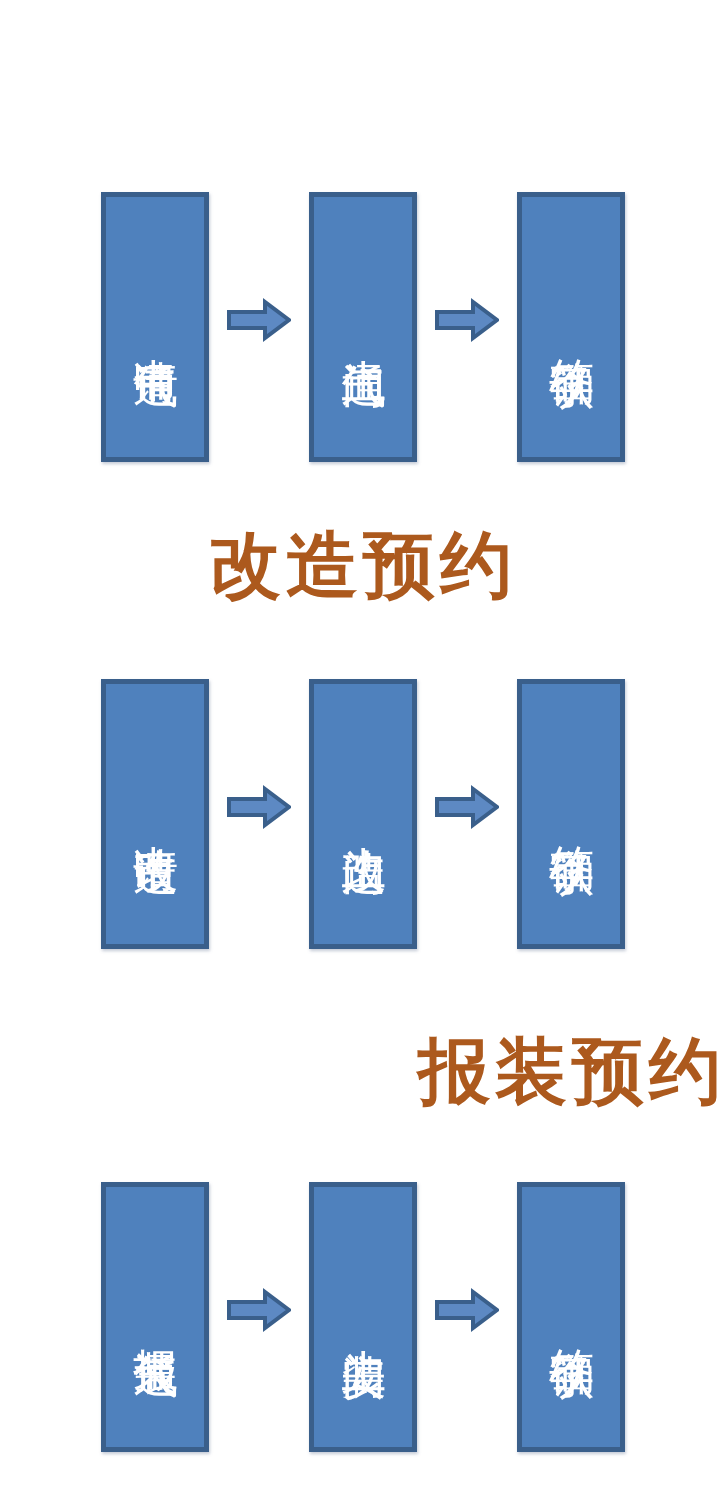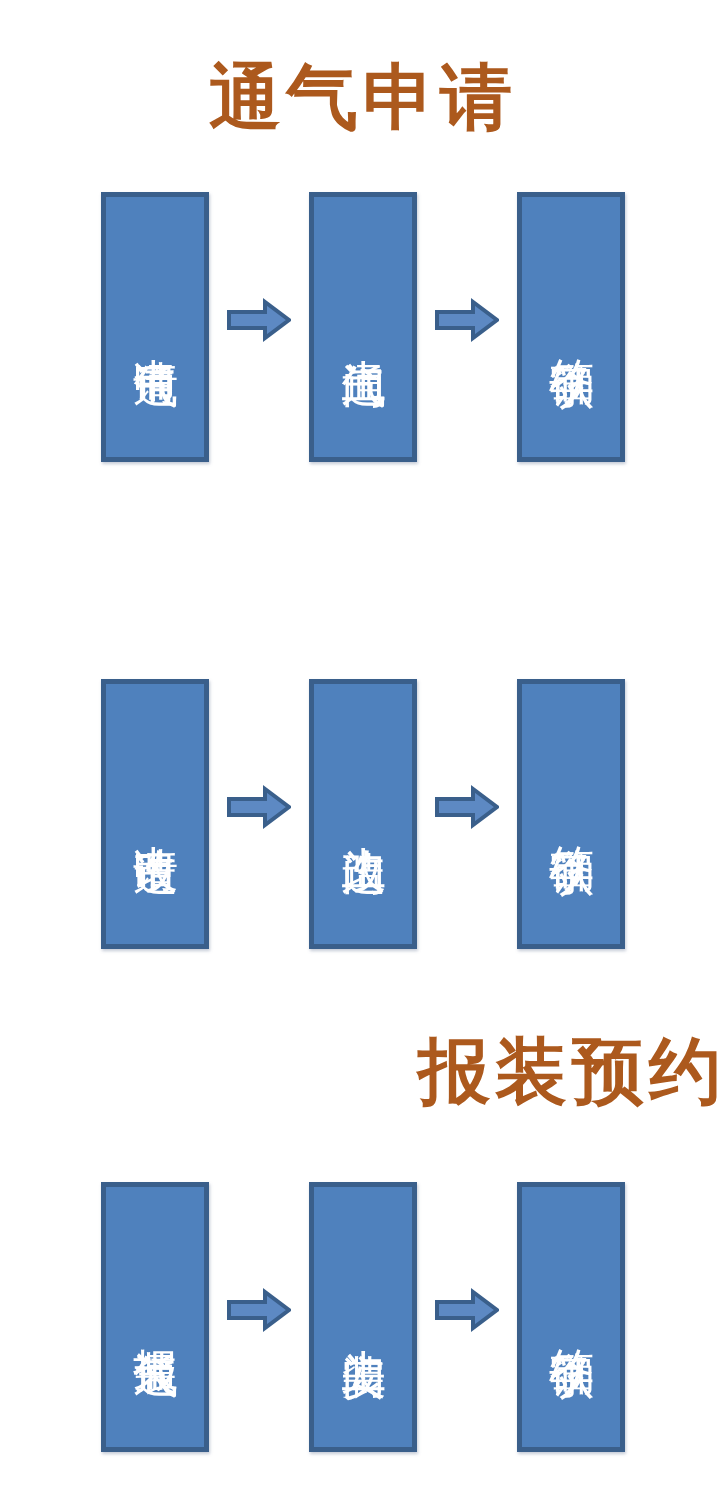--- a/index.html
+++ b/index.html
@@ -68,21 +68,20 @@
     transform: translateY(-7px);
     flex: 0 0 auto;
   }
   .flow-arrow svg { display: block; width: 100%; height: 100%; }
 </style>
 </head>
 <body>
 
 <div class="page">
 
-  <div class="section-title t1">通气申请</div>
   <div class="flow-row r1">
     <div class="step-box">
       <span class="step-text">申请通气</span>
     </div>
     <div class="flow-arrow">
       <svg viewBox="0 0 64 44" xmlns="http://www.w3.org/2000/svg">
         <path d="M2,14 L38,14 L38,4 L62,22 L38,40 L38,30 L2,30 Z" style="fill:var(--arrow-fill,#5D89C3);stroke:var(--arrow-border,#3A5F8B);stroke-width:4;stroke-linejoin:miter"></path>
       </svg>
     </div>
     <div class="step-box">
@@ -91,20 +90,21 @@
     <div class="flow-arrow">
       <svg viewBox="0 0 64 44" xmlns="http://www.w3.org/2000/svg">
         <path d="M2,14 L38,14 L38,4 L62,22 L38,40 L38,30 L2,30 Z" style="fill:var(--arrow-fill,#5D89C3);stroke:var(--arrow-border,#3A5F8B);stroke-width:4;stroke-linejoin:miter"></path>
       </svg>
     </div>
     <div class="step-box">
       <span class="step-text">签字确认</span>
     </div>
   </div>
 
+  <div class="section-title t2">改造预约</div>
   <div class="flow-row r2">
     <div class="step-box">
       <span class="step-text">申请改造</span>
     </div>
     <div class="flow-arrow">
       <svg viewBox="0 0 64 44" xmlns="http://www.w3.org/2000/svg">
         <path d="M2,14 L38,14 L38,4 L62,22 L38,40 L38,30 L2,30 Z" style="fill:var(--arrow-fill,#5D89C3);stroke:var(--arrow-border,#3A5F8B);stroke-width:4;stroke-linejoin:miter"></path>
       </svg>
     </div>
     <div class="step-box">

